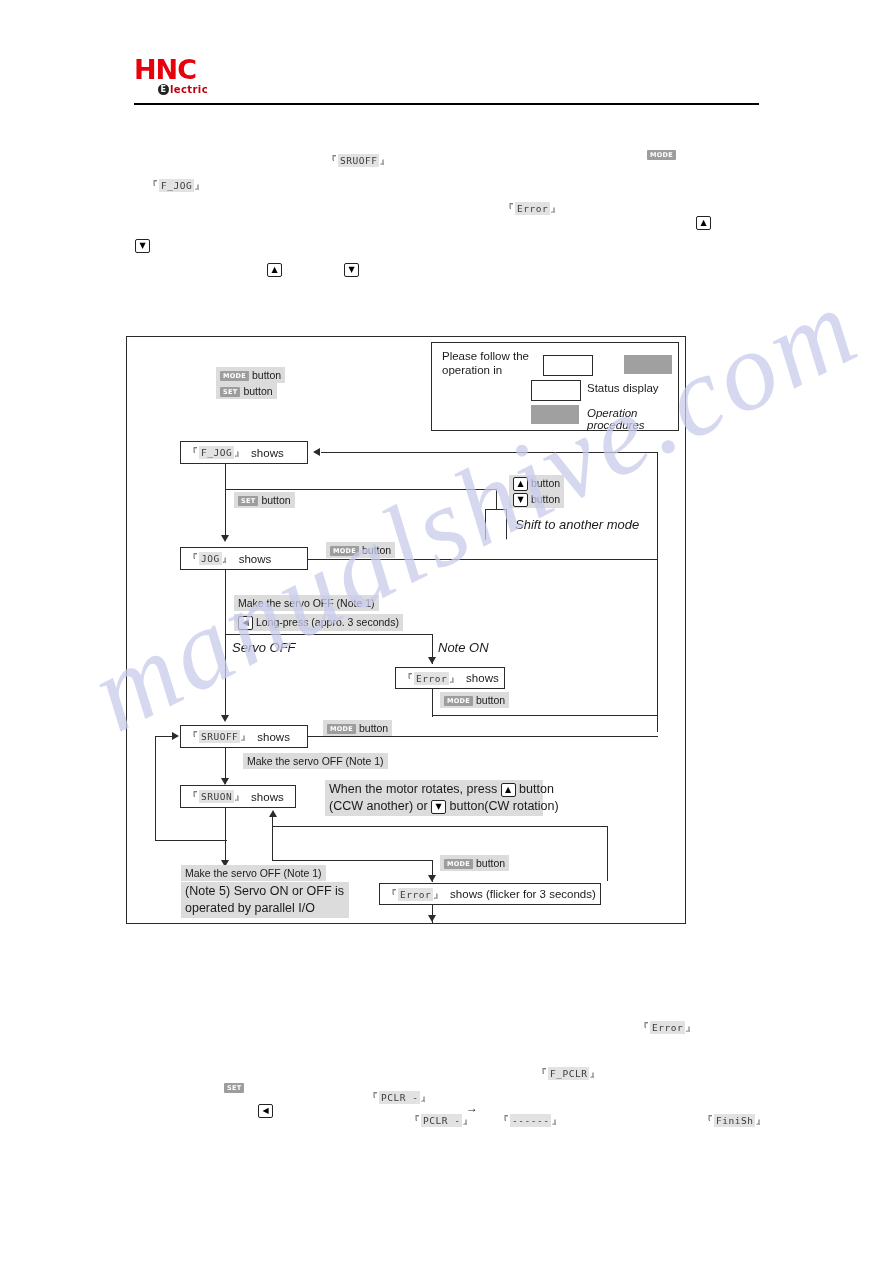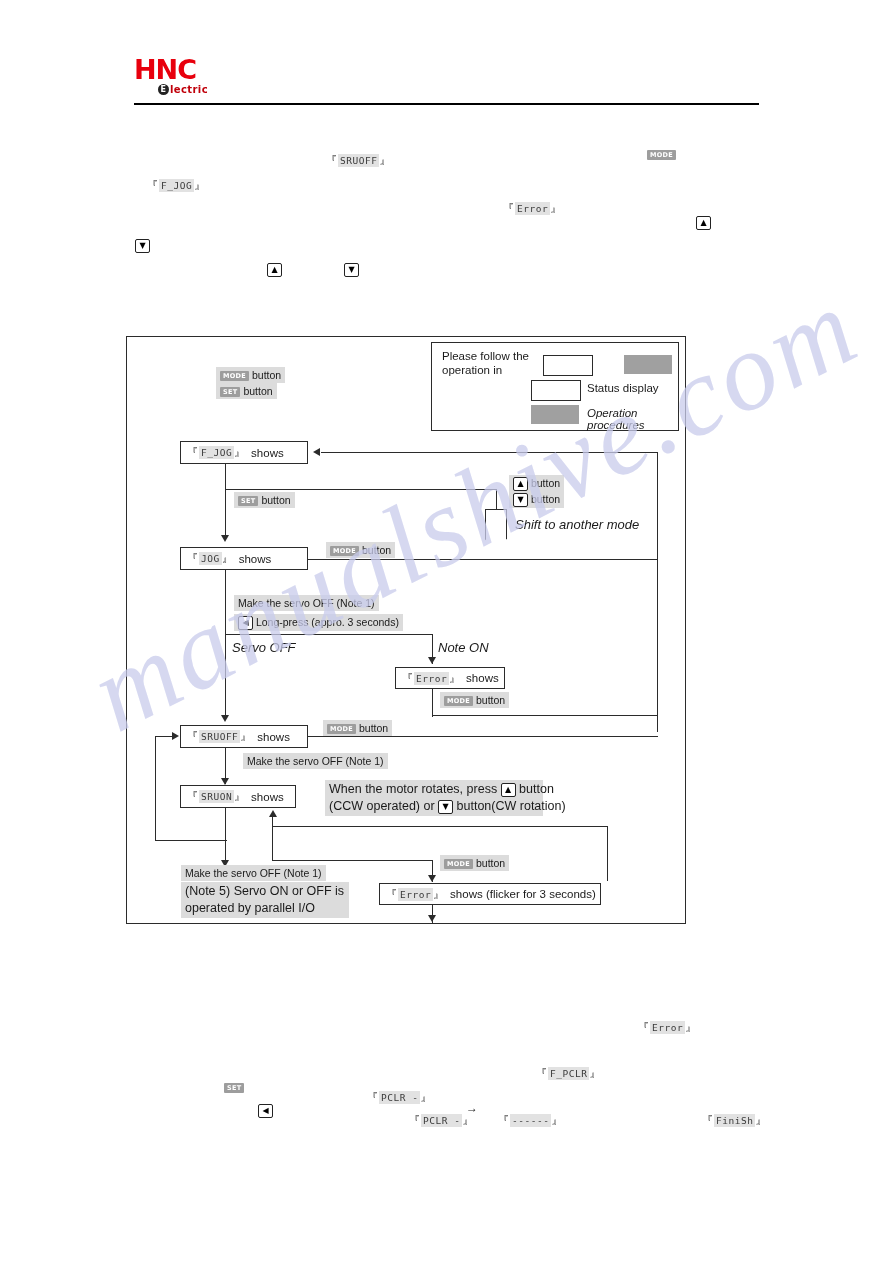--- a/index.html
+++ b/index.html
@@ -446,21 +446,21 @@
 
   <div class="statusbox" style="left:53px; top:448px; width:116px; height:23px;">
     <span class="lcd"><span class="br">『</span><span class="seg">SRUON</span><span class="br">』</span></span>
     <span class="shows">shows</span>
   </div>
 
   <div class="opcap big" style="left:198px; top:443px; width:210px;">
     <span>When the motor rotates, press</span>
     <span class="arrowkey">▲</span>
     <span>button</span><br>
-    <span>(CCW operated) or</span>
+    <span>(CCW another) or</span>
     <span class="arrowkey">▼</span>
     <span>button(CW rotation)</span>
   </div>
 
   <div class="arrowhead-up" style="left:142px; top:473px;"></div>
   <div class="ln-v" style="left:145px; top:479px; height:45px;"></div>
   <div class="ln-h" style="left:145px; top:489px; width:336px;"></div>
   <div class="ln-v" style="left:480px; top:489px; height:55px;"></div>
   <div class="ln-h" style="left:145px; top:523px; width:160px;"></div>
 

